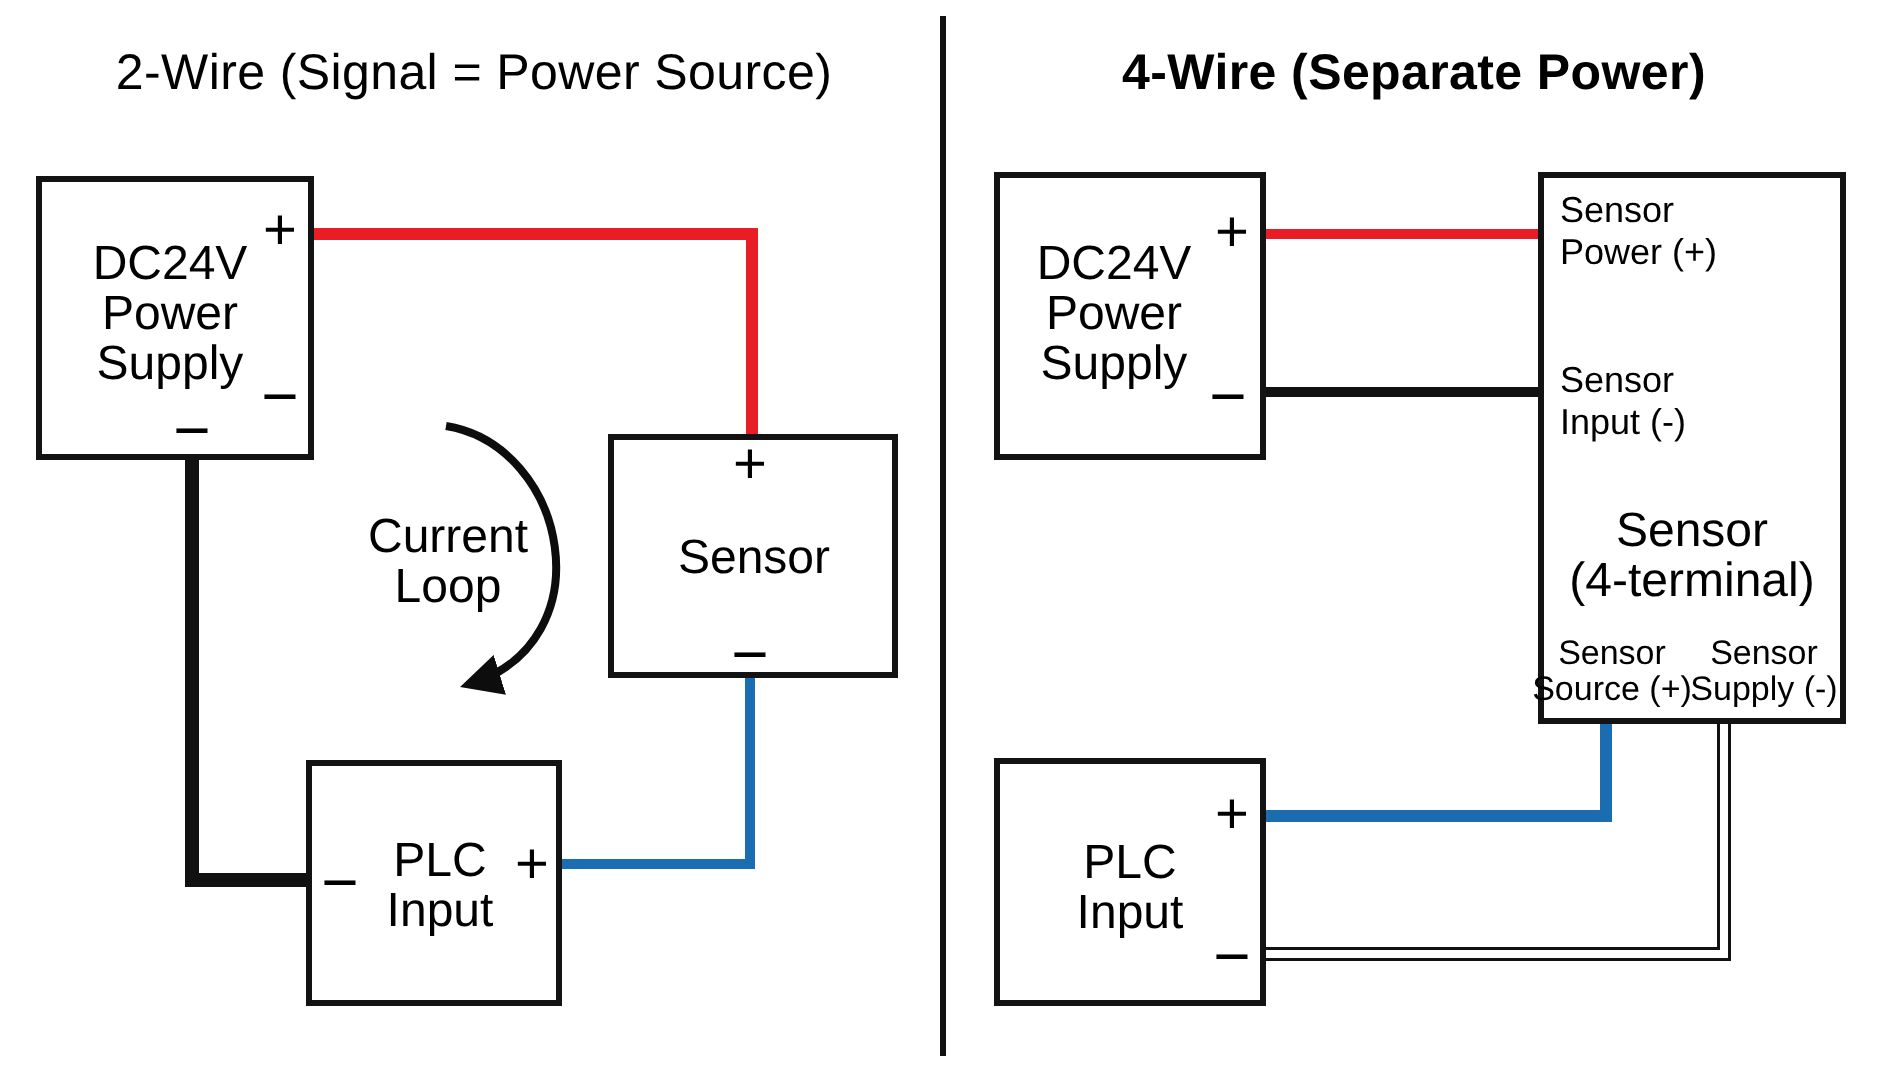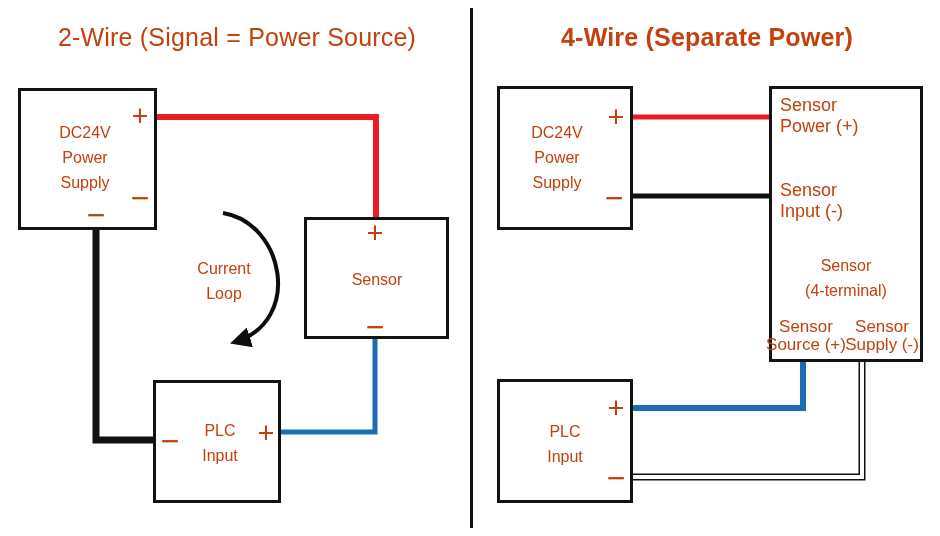--- a/index.html
+++ b/index.html
@@ -1,25 +1,25 @@
 <!DOCTYPE html>
 <html><head>
 <meta charset="utf-8">
 <style>
   html,body{margin:0;padding:0;background:#ffffff;}
   .canvas{
     position:relative;width:940px;height:536px;background:#ffffff;
-    font-family:"Liberation Sans",sans-serif;color:#c2410c;overflow:hidden;
+    font-family:"Liberation Sans",sans-serif;color:#000000;overflow:hidden;
   }
   .wires{position:absolute;left:0;top:0;width:940px;height:536px;z-index:0;}
   .box{position:absolute;border:3px solid #131313;background:#ffffff;box-sizing:border-box;z-index:1;}
   .t{position:absolute;transform:translate(-50%,-50%);text-align:center;white-space:nowrap;z-index:2;}
   .tl{position:absolute;white-space:nowrap;z-index:2;text-align:left;}
   .title{font-size:25px;letter-spacing:0.2px;}
-  .blabel{font-size:16px;line-height:25px;}
+  .blabel{font-size:24px;line-height:25px;}
   .slabel{font-size:18px;line-height:21px;}
   .xslabel{font-size:17px;line-height:18px;}
   .sign-plus{font-size:29px;font-weight:400;}
   .sign-minus{font-size:32px;font-weight:400;line-height:10px;}
   .line{display:block;}
 </style>
 </head>
 <body>
 
 <div class="canvas">

